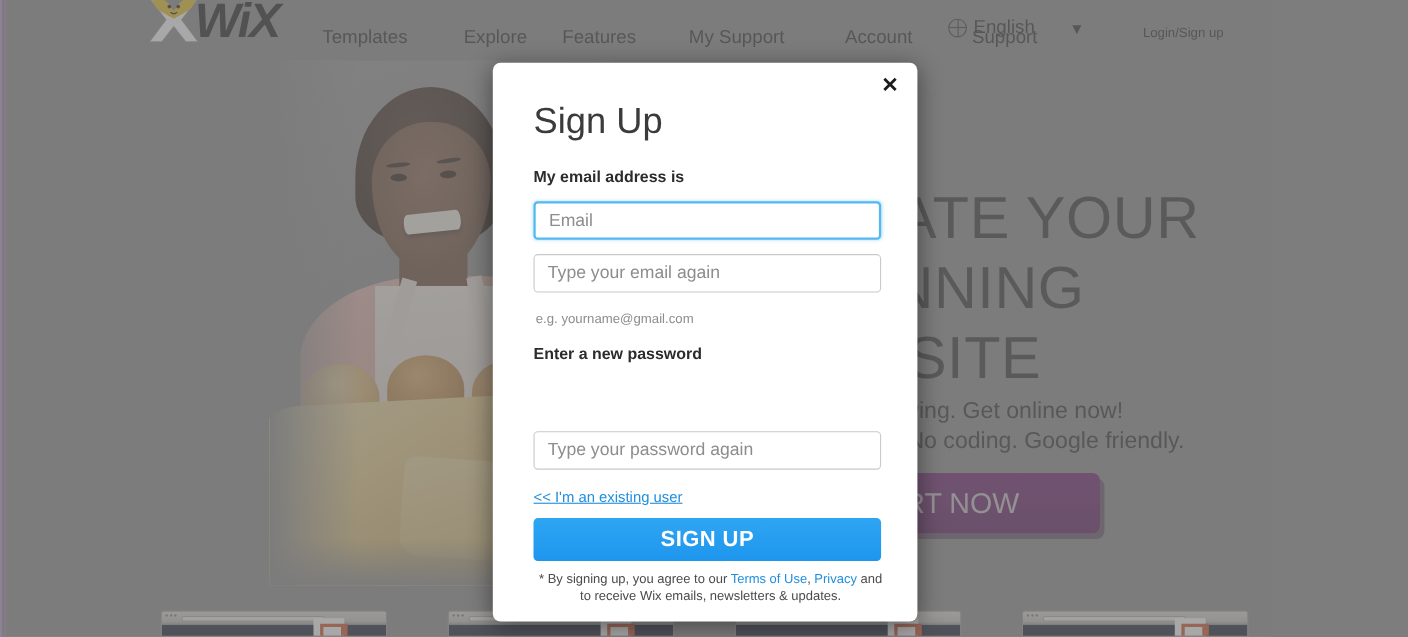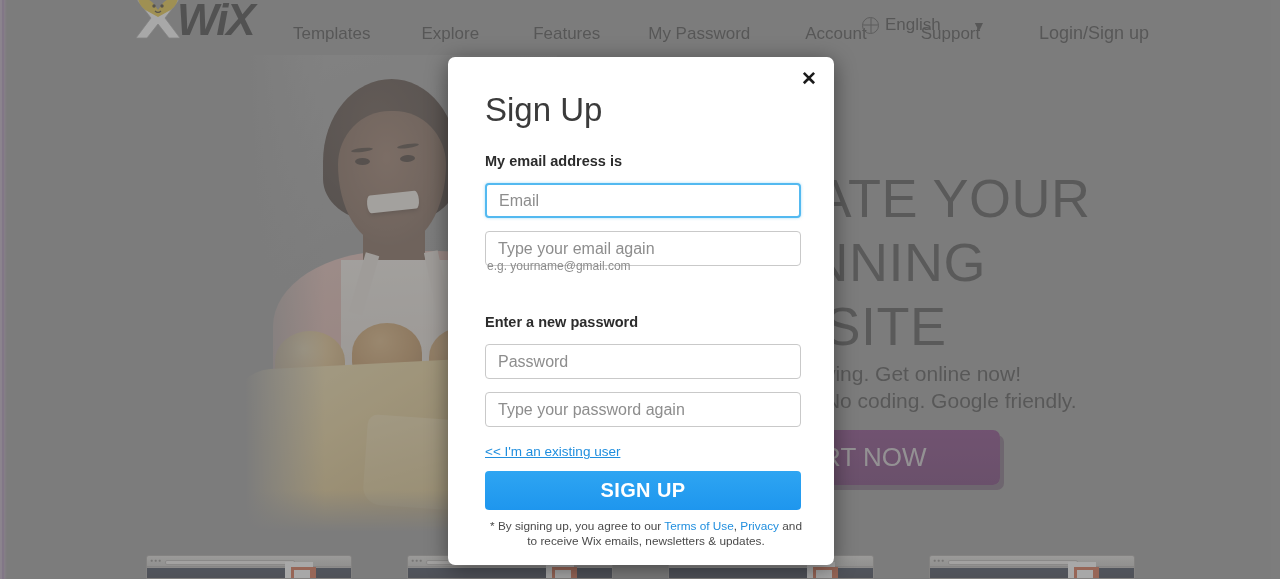--- a/index.html
+++ b/index.html
@@ -78,21 +78,21 @@
     gap: 0px;
     align-items: center;
   }
   .nav-link {
     font-size: 17px;
     color: #2b2b2b;
     margin-right: 51px;
     white-space: nowrap;
     cursor: pointer;
   }
-  .nav-link:nth-child(2) { margin-right: 54px; }
+  .nav-link:nth-child(2) { margin-right: 32px; }
   .nav-link:nth-child(3) { margin-right: 48px; }
   .nav-link:nth-child(4) { margin-right: 55px; }
   .nav-link:nth-child(5) { margin-right: 54px; }
   .nav-link:last-child  { margin-right: 0; }
 
   .lang-wrap {
     position: absolute;
     left: 862px; top: 15px;
     display: flex;
     align-items: center;
@@ -122,21 +122,21 @@
   .lang-label { font-size: 17px; color: #2b2b2b; }
   .lang-caret {
     position: absolute;
     left: 110px; top: 3px;
     font-size: 14px; color: #2b2b2b;
   }
 
   .login-link {
     position: absolute;
     left: 1039px; top: 23px;
-    font-size: 18px; color: #2b2b2b;
+    font-size: 12px; color: #2b2b2b;
     white-space: nowrap;
     cursor: pointer;
   }
 
   
   .hero-photo {
     position: absolute;
     left: 245px; top: 55px;
     width: 312px; height: 477px;
     overflow: hidden;
@@ -402,21 +402,21 @@
     outline: none;
   }
   .t-input::placeholder { color: #8d8d8d; opacity: 1; }
   .in-email1 { top: 126px; border: 2px solid #53b9f0; box-shadow: 0 0 3px rgba(83,185,240,.5); }
   .in-email2 { top: 174px; }
   .in-pass1  { top: 287px; }
   .in-pass2  { top: 335px; }
 
   .hint {
     position: absolute;
-    left: 39px; top: 202px;
+    left: 39px; top: 226px;
     font-size: 12px;
     color: #8d8d8d;
   }
   .existing-link {
     position: absolute;
     left: 37px; top: 387px;
     font-size: 13.5px;
     color: #1f8ede;
     text-decoration: underline;
     cursor: pointer;
@@ -470,21 +470,21 @@
           <circle cx="29" cy="10" r="1.7" fill="#2a2010"></circle>
           <path d="M22 15 Q25 18 28 15" stroke="#2a2010" stroke-width="1.2" fill="none"></path>
         </svg>
         <span class="logo-word">WiX</span>
       </div>
 
       <div class="nav-links">
         <span class="nav-link">Templates</span>
         <span class="nav-link">Explore</span>
         <span class="nav-link">Features</span>
-        <span class="nav-link">My Password</span>
+        <span class="nav-link">My Support</span>
         <span class="nav-link">Account</span>
         <span class="nav-link">Support</span>
       </div>
 
       <div class="lang-wrap">
         <span class="globe"></span>
         <span class="lang-label">English</span>
         <span class="lang-caret">▼</span>
       </div>
 
@@ -574,21 +574,20 @@
     <div class="field-label lbl-email">My email address is</div>
 
     <input class="t-input in-email1" type="text" placeholder="Email" style="">
 
     <input class="t-input in-email2" type="text" placeholder="Type your email again" style="">
 
     <div class="hint">e.g. yourname@gmail.com</div>
 
     <div class="field-label lbl-pass">Enter a new password</div>
 
-    <input class="t-input in-pass1" type="text" placeholder="Password" style="">
 
     <input class="t-input in-pass2" type="text" placeholder="Type your password again" style="">
 
     <div class="existing-link">&lt;&lt; I'm an existing user</div>
 
     <button class="signup-btn">SIGN UP</button>
 
     <div class="legal">
       <span>* By signing up, you agree to our </span><a>Terms of Use</a><span>, </span><a>Privacy</a><span> and to receive Wix emails, newsletters &amp; updates.</span>
     </div>

